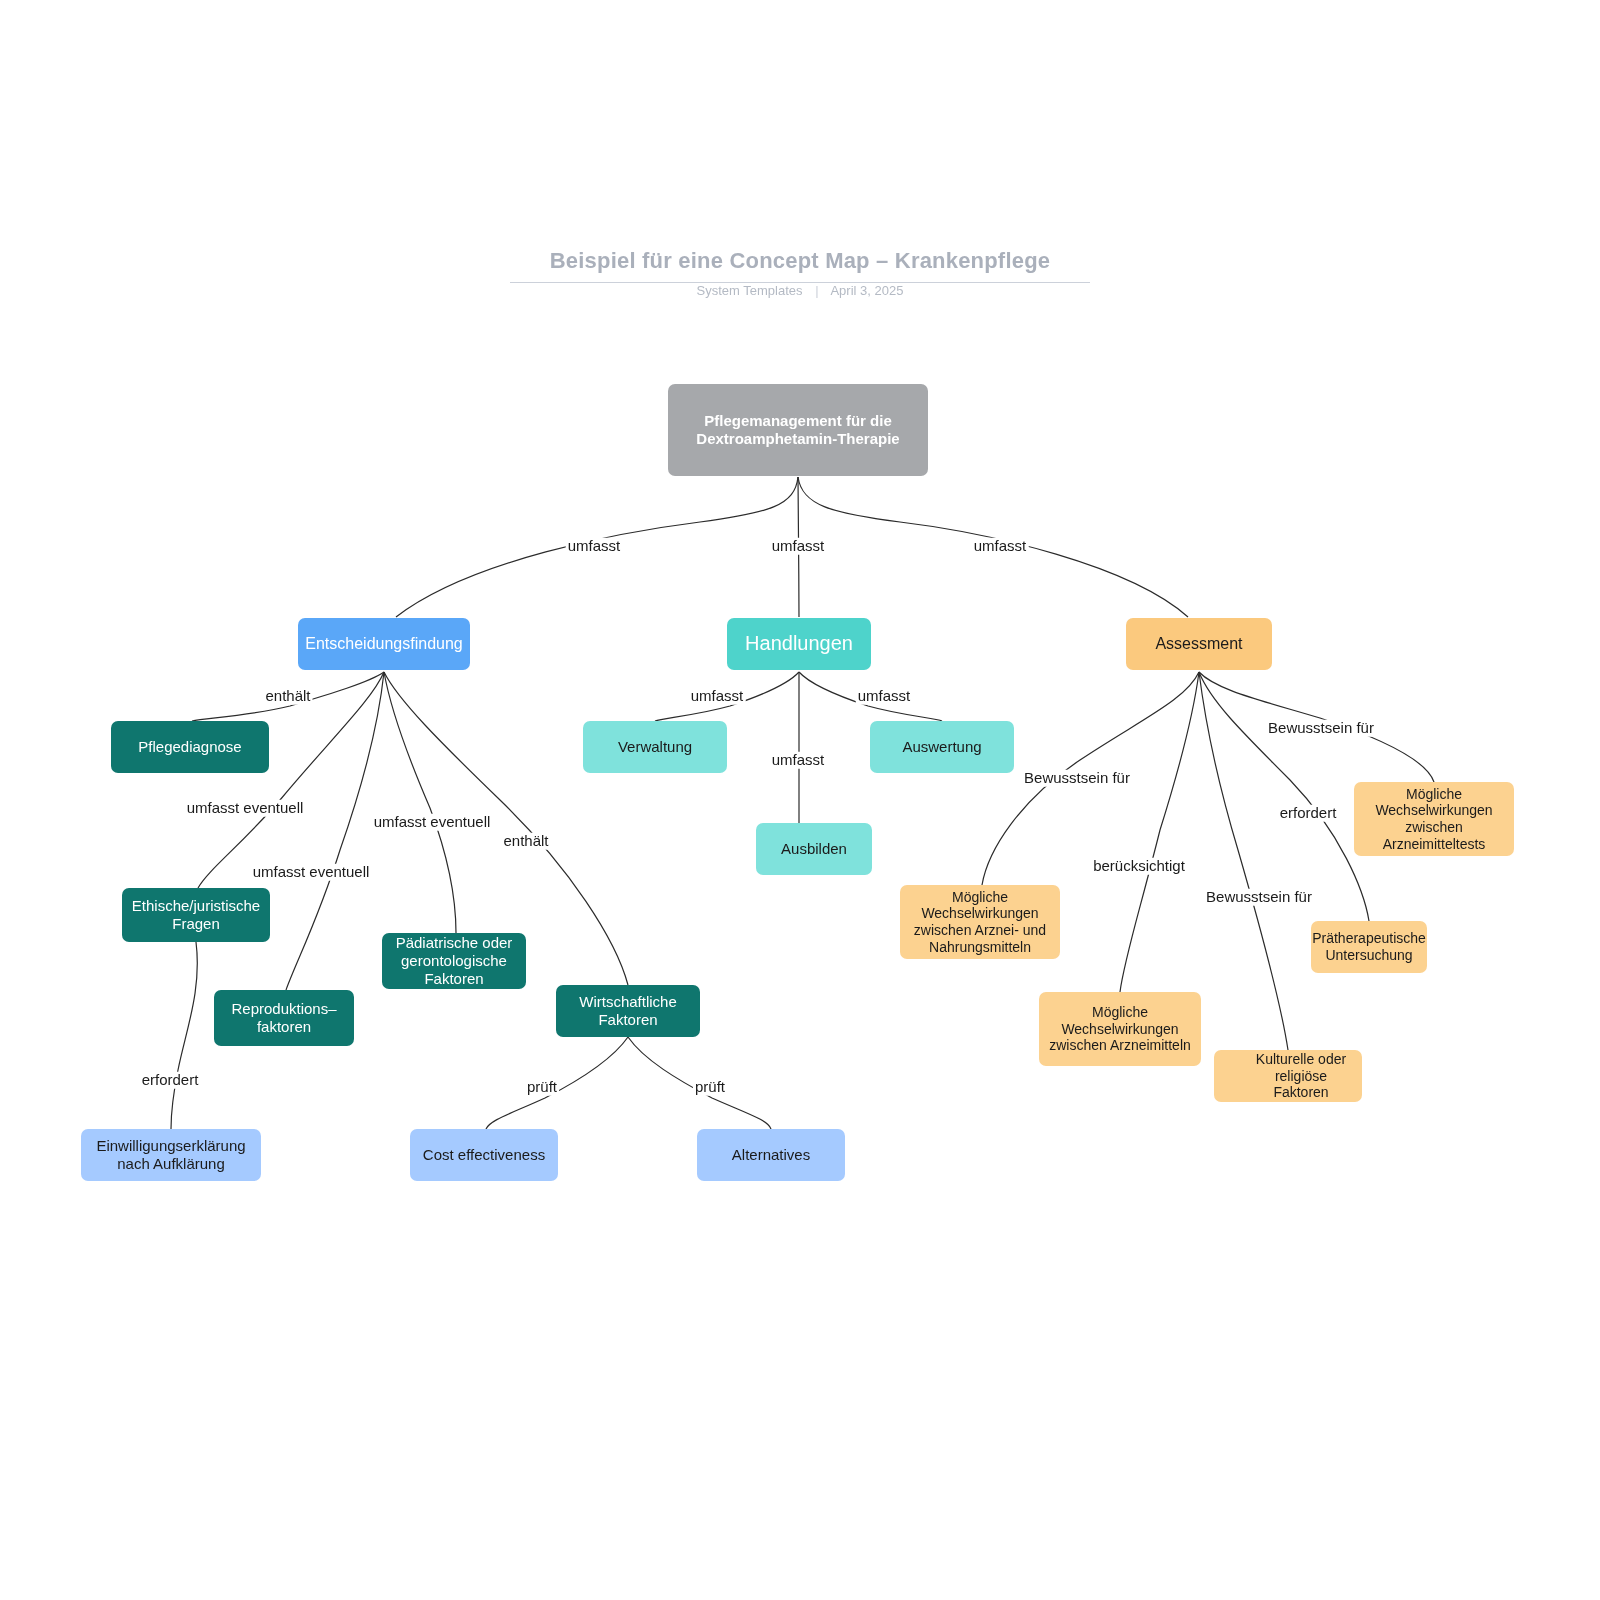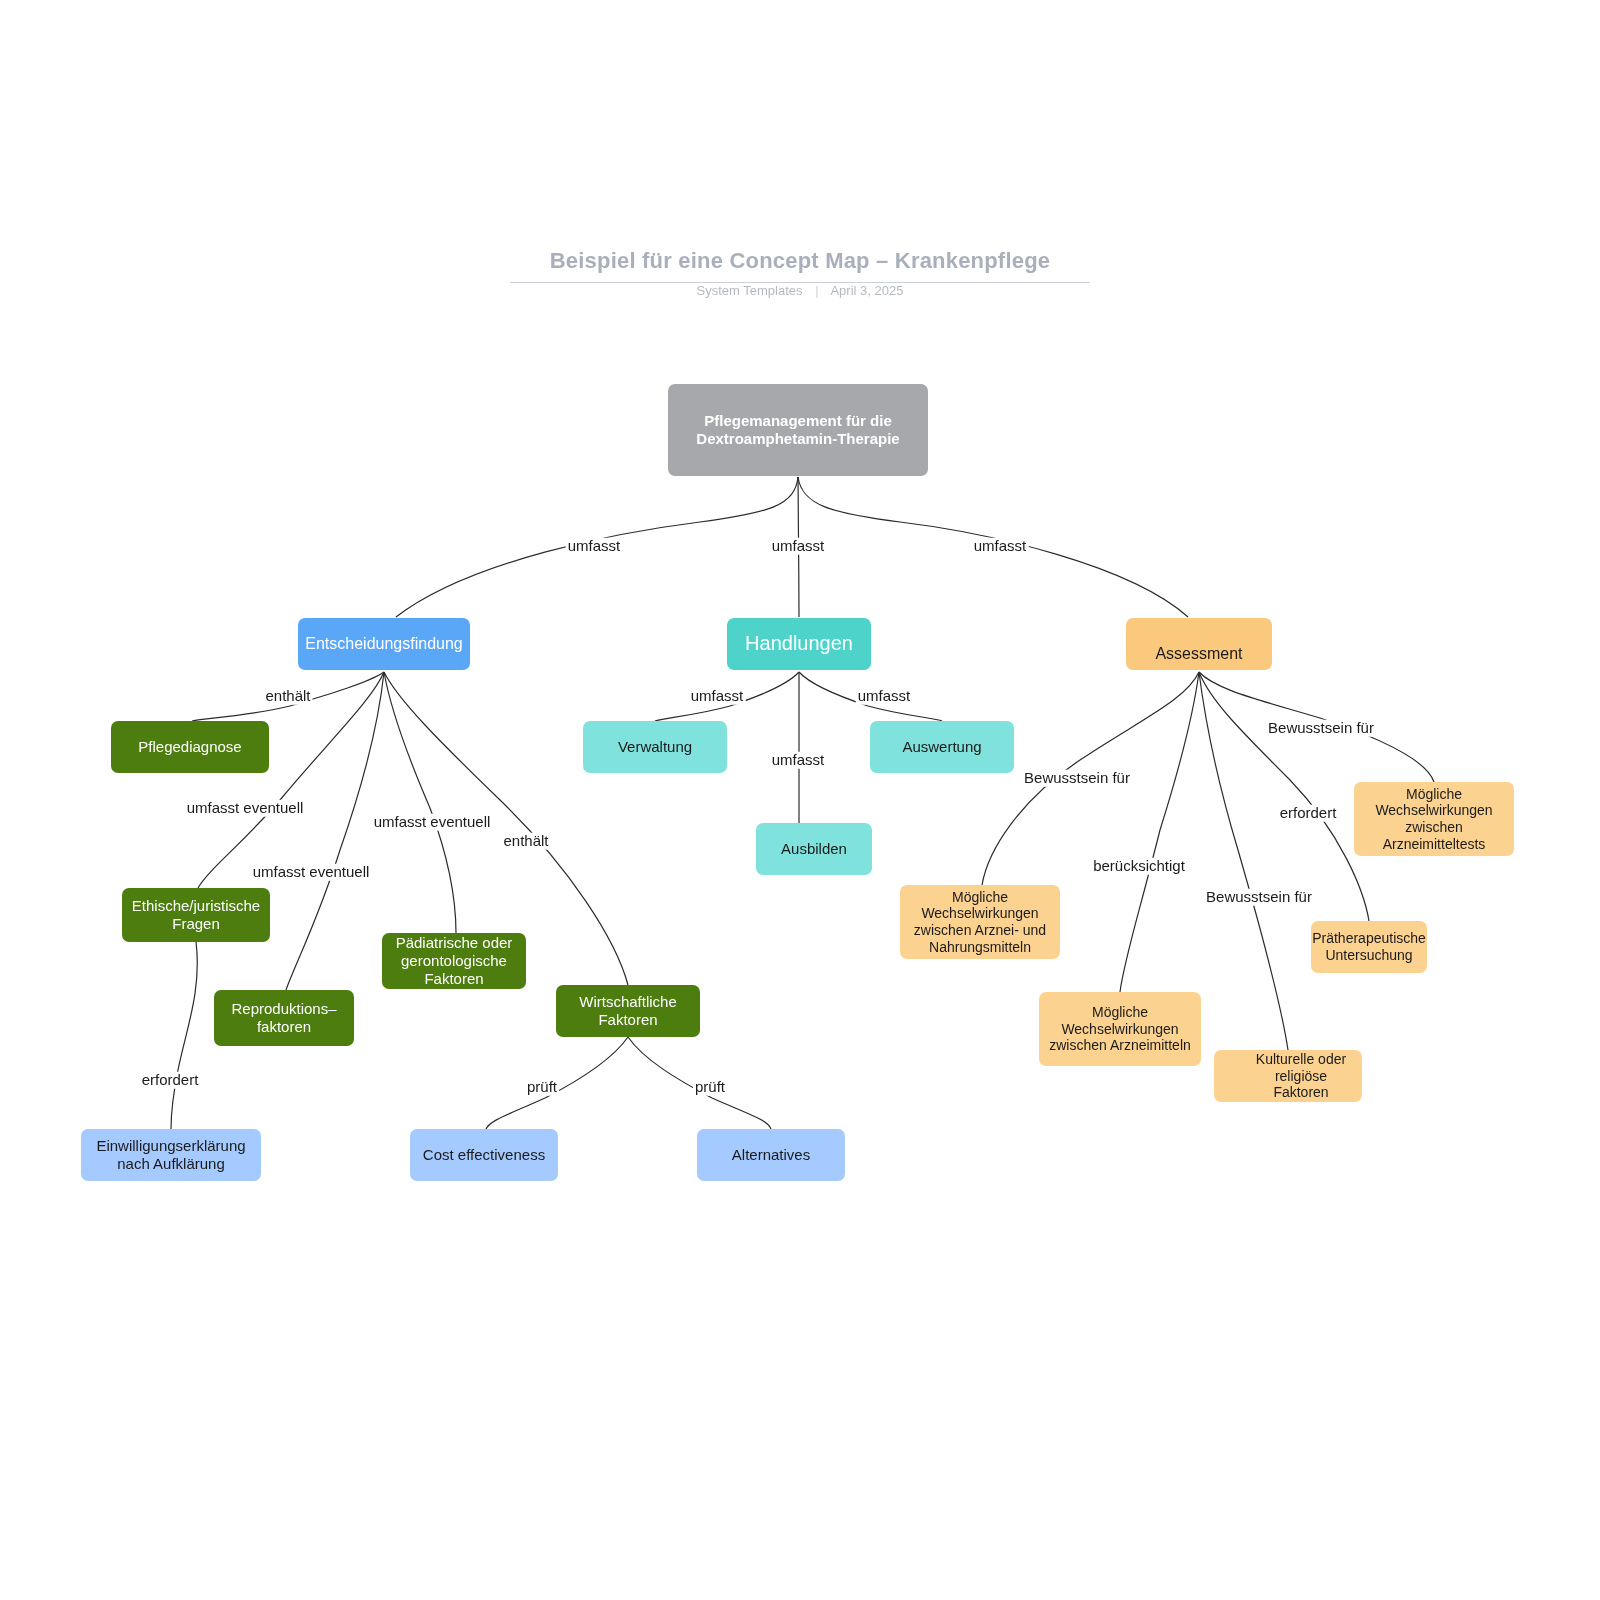--- a/index.html
+++ b/index.html
@@ -98,21 +98,21 @@
     color: #ffffff;
     font-weight: bold;
     font-size: 15px;
   }
   .n-blue {
     background: #5aa7f8;
     color: #ffffff;
     font-size: 16px;
   }
   .n-blue-sm {
-    background: #4d7c0f;
+    background: #0f766e;
     color: #ffffff;
     font-size: 15px;
     border-radius: 7px;
   }
   .n-lightblue {
     background: #a5caff;
     color: #1b1b1b;
     font-size: 15px;
   }
   .n-teal {
@@ -122,21 +122,20 @@
   }
   .n-teal-sm {
     background: #7fe2dc;
     color: #1b1b1b;
     font-size: 15px;
   }
   .n-orange {
     background: #fbc97e;
     color: #1b1b1b;
     font-size: 16px;
-    align-items: flex-end;
   }
   .n-orange-sm {
     background: #fcd290;
     color: #1b1b1b;
     font-size: 14px;
   }
 </style>
 </head>
 <body>
 

